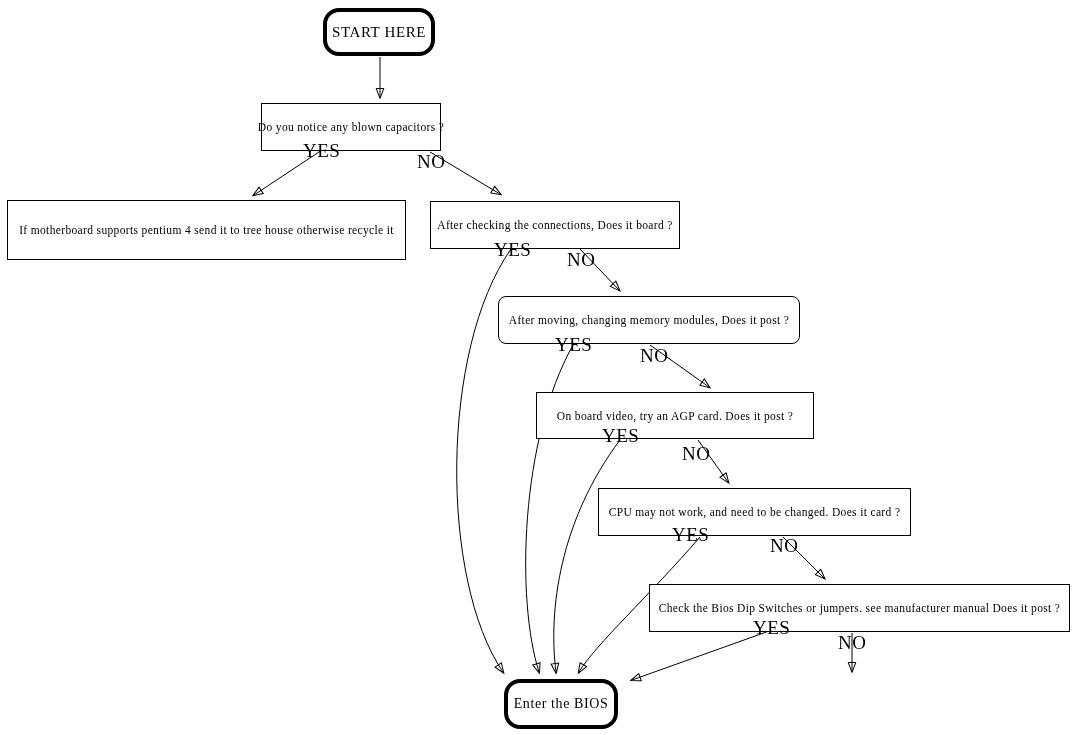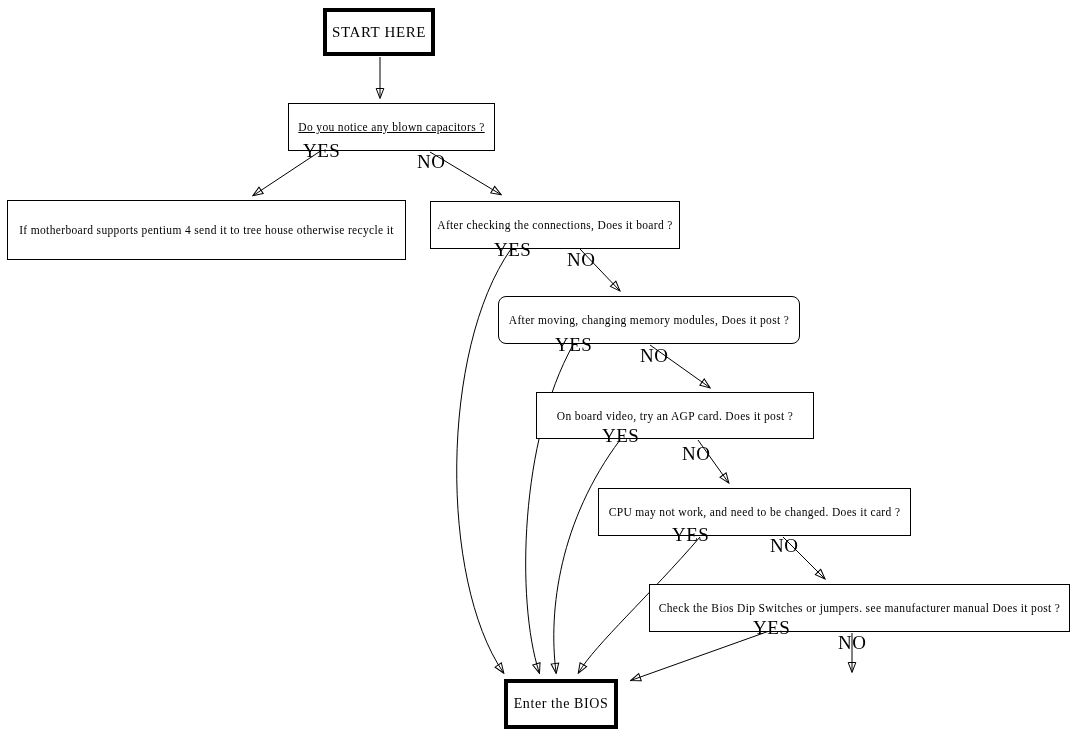--- a/index.html
+++ b/index.html
@@ -21,20 +21,21 @@
     display:flex;align-items:center;justify-content:center;
     text-align:center;
     font-size:11.5px;
     letter-spacing:0.35px;
     white-space:nowrap;
   }
   .node.terminal{
     border-width:4px;
     font-size:14px;
     letter-spacing:0.6px;
+    border-radius:16px;
   }
   .elabel{
     position:absolute;
     font-size:19px;
     letter-spacing:0.5px;
     line-height:1;
     background:transparent;
   }
 </style>
 </head>
@@ -58,21 +59,21 @@
     <path d="M620,440 C560,520 548,610 556,672" marker-end="url(#arw)"></path>
     <path d="M698,440 L728,482" marker-end="url(#arw)"></path>
     <path d="M700,537 C650,595 595,645 579,672" marker-end="url(#arw)"></path>
     <path d="M783,537 L824,578" marker-end="url(#arw)"></path>
     <path d="M772,630 L632,680" marker-end="url(#arw)"></path>
     <path d="M852,633 L852,671" marker-end="url(#arw)"></path>
   </svg>
 
   <div class="node terminal" style="left:323px;top:8px;width:112px;height:48px;font-size:15px;">START HERE</div>
 
-  <div class="node" style="left:288px;top:103px;width:207px;height:48px;text-decoration:underline;">Do you notice any blown capacitors ?</div>
+  <div class="node" style="left:261px;top:103px;width:180px;height:48px;">Do you notice any blown capacitors ?</div>
 
   <div class="node" style="left:7px;top:200px;width:399px;height:60px;">If motherboard supports pentium 4 send it to tree house otherwise recycle it</div>
 
   <div class="node" style="left:430px;top:201px;width:250px;height:48px;">After checking the connections, Does it board ?</div>
 
   <div class="node" style="left:498px;top:296px;width:302px;height:48px;border-radius:8px;">After moving, changing memory modules, Does it post ?</div>
 
   <div class="node" style="left:536px;top:392px;width:278px;height:47px;">On board video, try an AGP card. Does it post ?</div>
 
   <div class="node" style="left:598px;top:488px;width:313px;height:48px;">CPU may not work, and need to be changed. Does it card ?</div>

